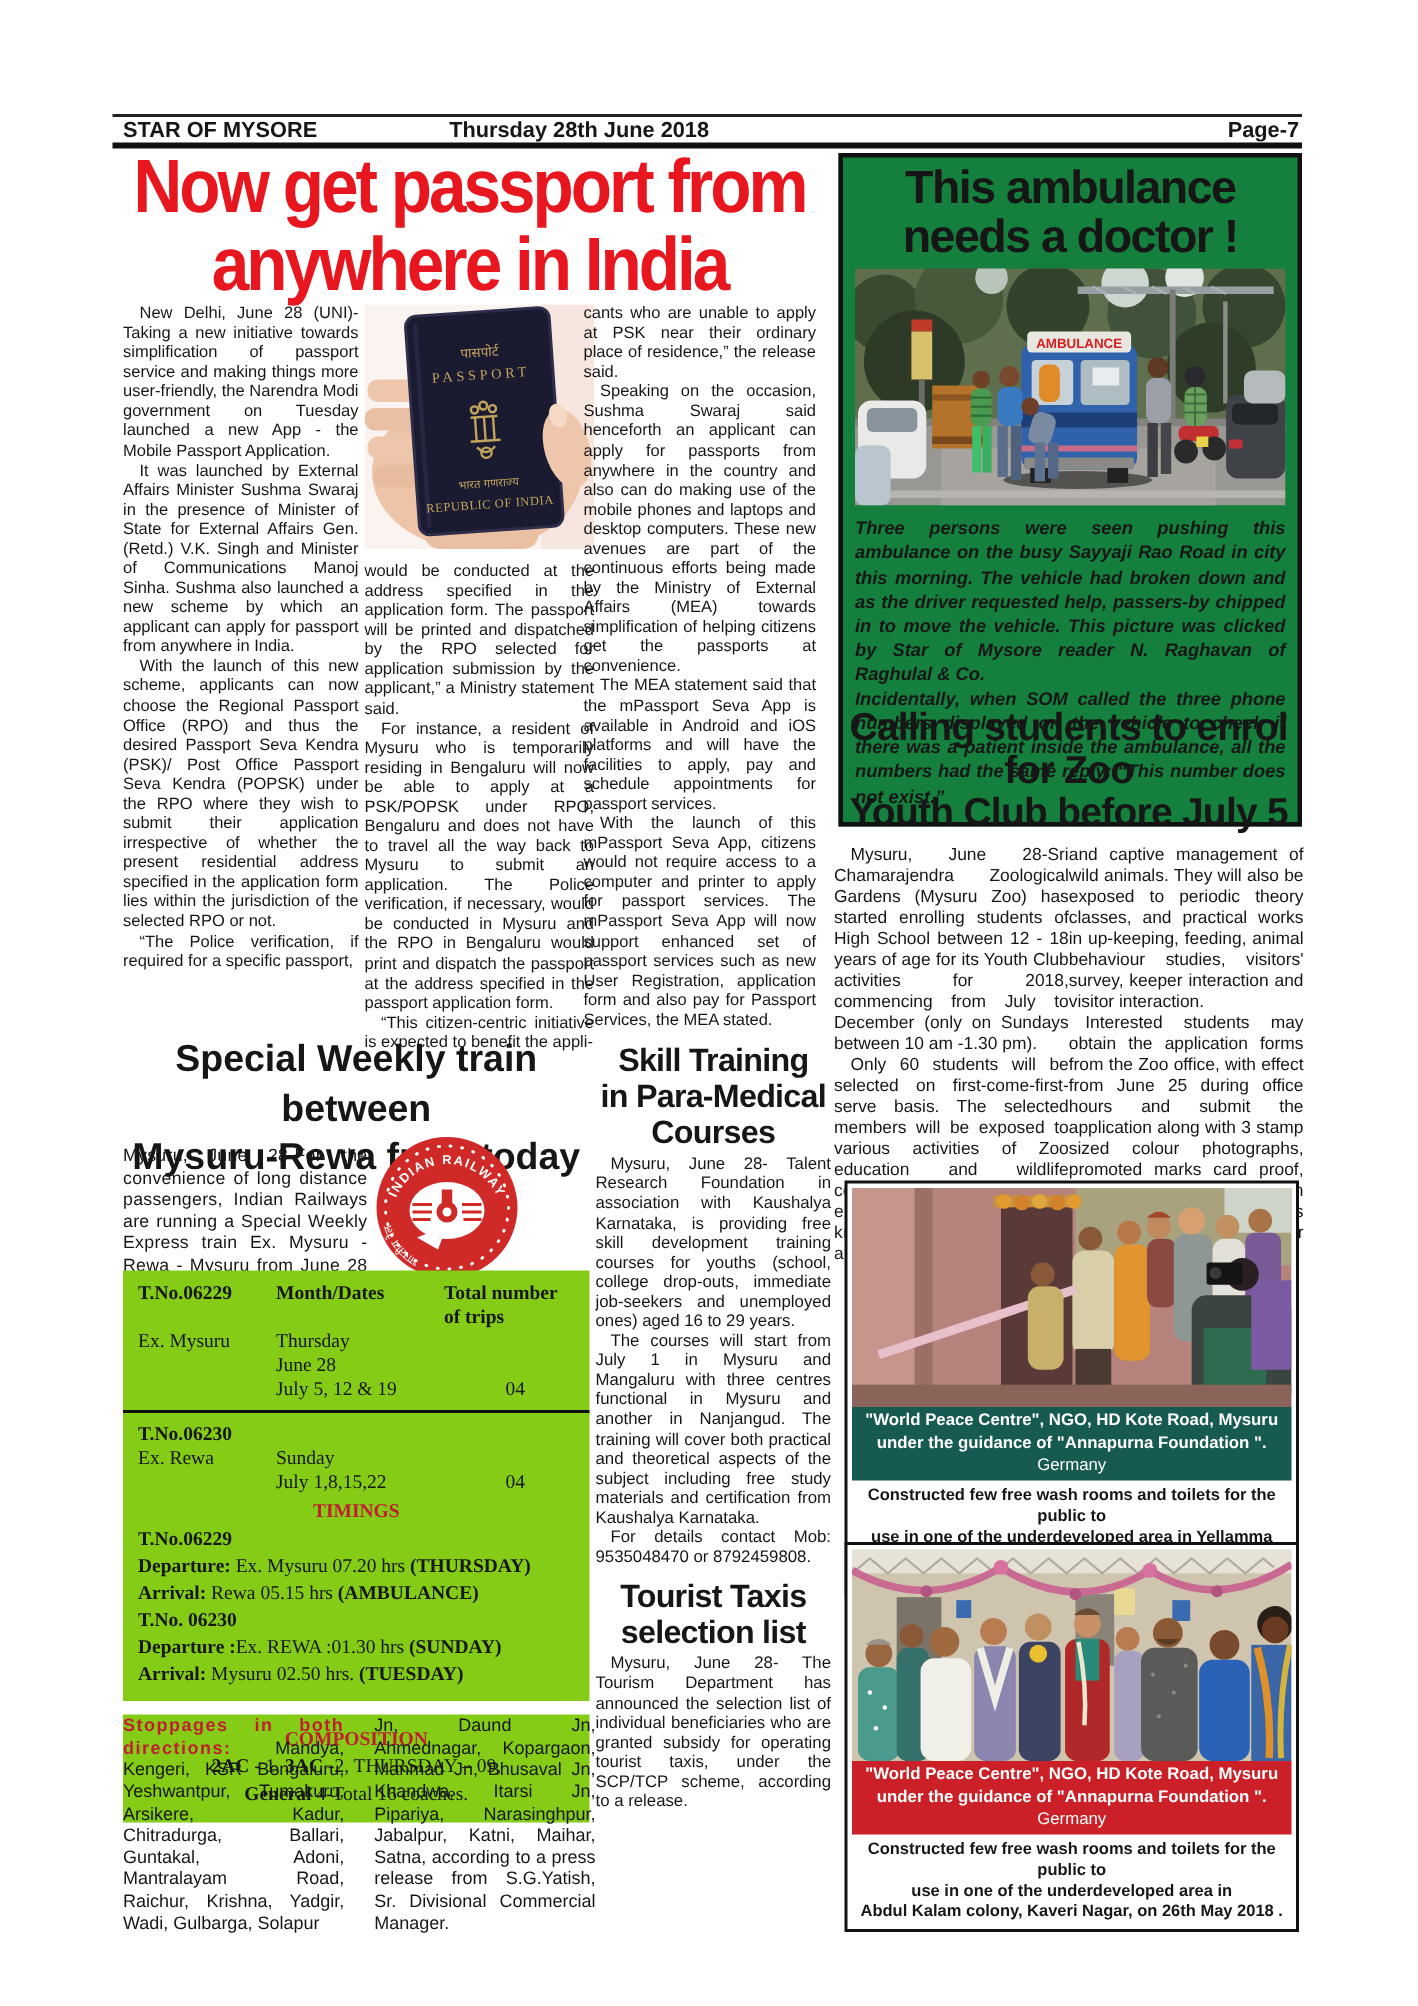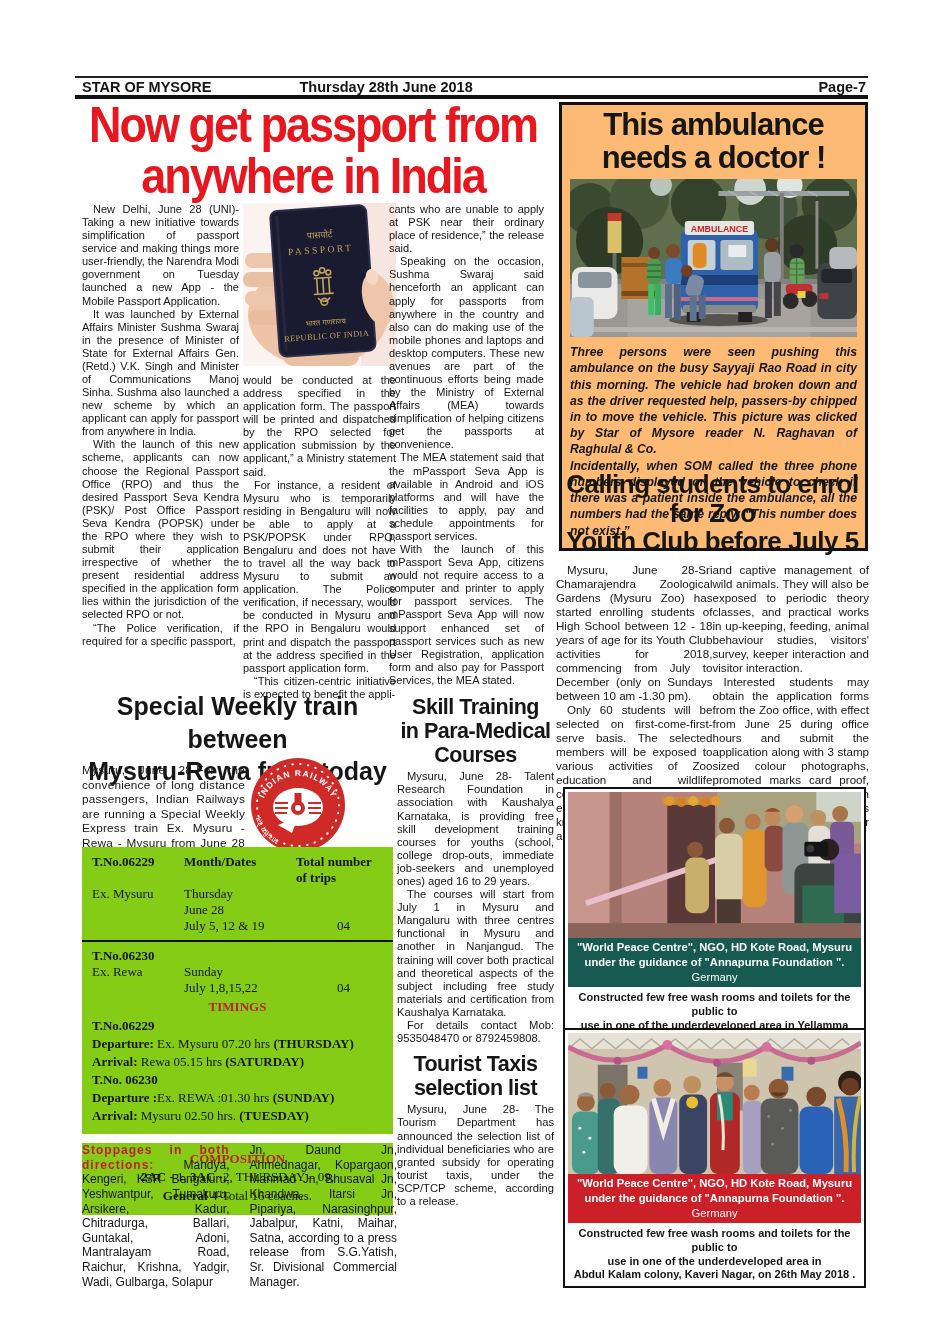--- a/index.html
+++ b/index.html
@@ -25,21 +25,21 @@
   .pcol { position:absolute; top:0; }
   .pcol.c1 { left:0;    width:157px; }
   .pcol.c2 { left:161px; width:153px; }
   .pcol.c3 { left:307px; width:155px; }
   .pcol p { margin:0; font-size:11px; line-height:1.19; text-align:justify; text-indent:11px; }
   .pcol p.noind { text-indent:0; }
   .passport-img { width:153px; height:163px; margin-bottom:4px; }
 
   
   .ambulance-box { position:absolute; left:559px; top:102px; width:309px;
-                   border:3px solid #111; background:#fdba74; padding:4px 8px 9px; }
+                   border:3px solid #111; background:#15803d; padding:4px 8px 9px; }
   .amb-head { margin:0 0 5px; font-size:31px; line-height:1.05; font-weight:bold;
               letter-spacing:-1px; text-align:center; }
   .amb-photo { display:block; width:100%; height:158px; }
   .amb-cap { margin:7px 0 0; font-size:12.2px; line-height:1.33; font-weight:bold;
              font-style:italic; text-align:justify; }
   .amb-cap.second { margin-top:0; }
 
   
   .zoo { position:absolute; left:556px; top:470px; width:313px; }
   .zoo-head { margin:0 0 7px; font-size:26px; line-height:1.1; font-weight:bold;
@@ -296,21 +296,21 @@
         <span>Ex. Rewa</span>
         <span>
           <div>Sunday</div>
           <div>July 1,8,15,22</div>
         </span>
         <span class="tg-c3">04</span>
       </div>
       <div class="timings-title">TIMINGS</div>
       <div class="tl"><span class="b">T.No.06229</span><span></span><span class="b"></span></div>
       <div class="tl"><span class="b">Departure:</span><span> Ex. Mysuru 07.20 hrs </span><span class="b">(THURSDAY)</span></div>
-      <div class="tl"><span class="b">Arrival:</span><span> Rewa  05.15 hrs </span><span class="b">(SATURDAY)</span></div>
+      <div class="tl"><span class="b">Arrival:</span><span> Rewa  05.15 hrs </span><span class="b">(AMBULANCE)</span></div>
       <div class="tl"><span class="b">T.No. 06230</span><span></span><span class="b"></span></div>
       <div class="tl"><span class="b">Departure :</span><span>Ex. REWA :01.30 hrs </span><span class="b">(SUNDAY)</span></div>
       <div class="tl"><span class="b">Arrival:</span><span> Mysuru 02.50 hrs. </span><span class="b">(TUESDAY)</span></div>
     </div>
     <div class="peach comp-box">
       <div class="b red">COMPOSITION</div>
       <div><span class="b">2AC</span><span> - 1, </span><span class="b">3AC</span><span> -2, THURSDAY – 09,</span></div>
       <div><span class="b">General</span><span> 4-Total 16 coaches.</span></div>
     </div>
   </div>

